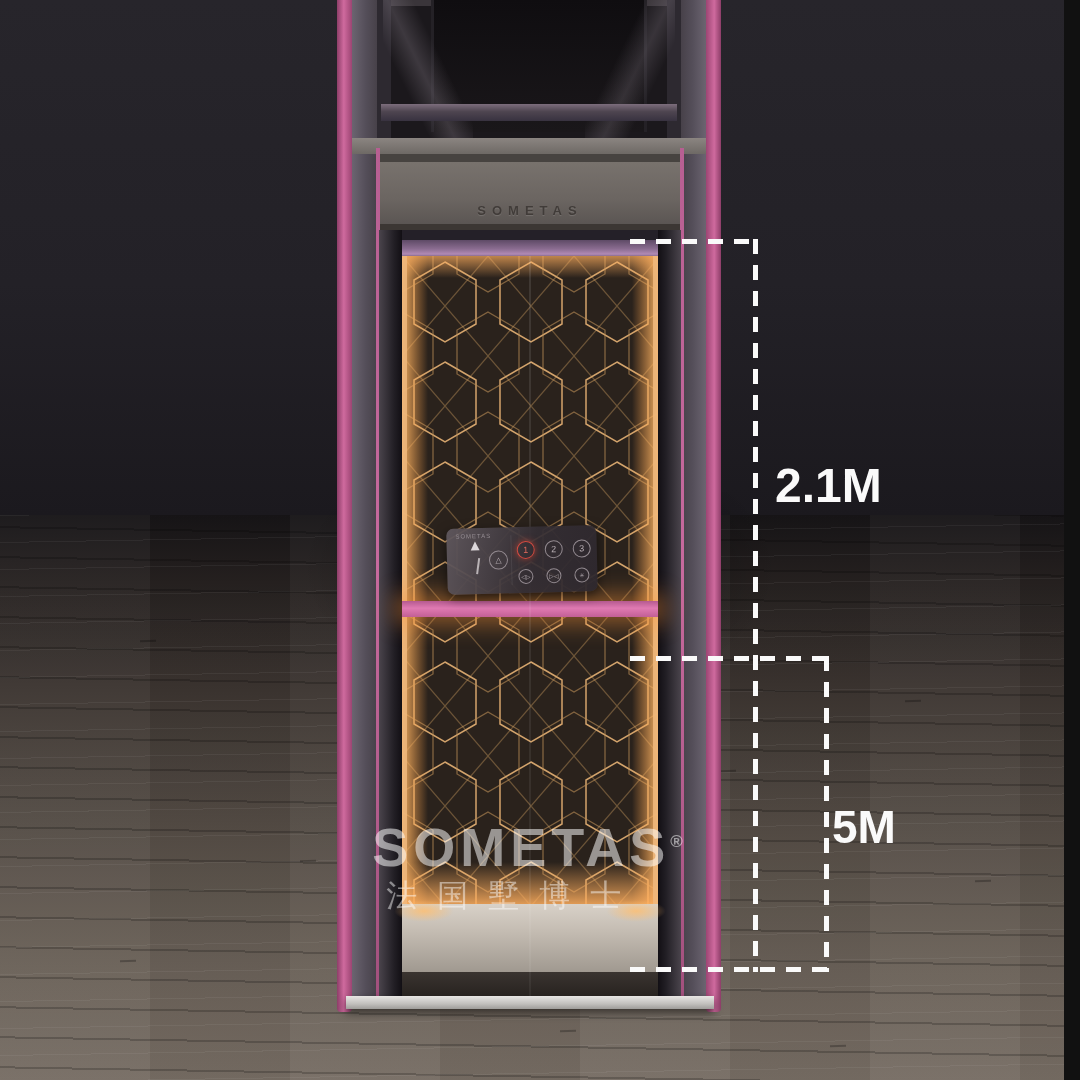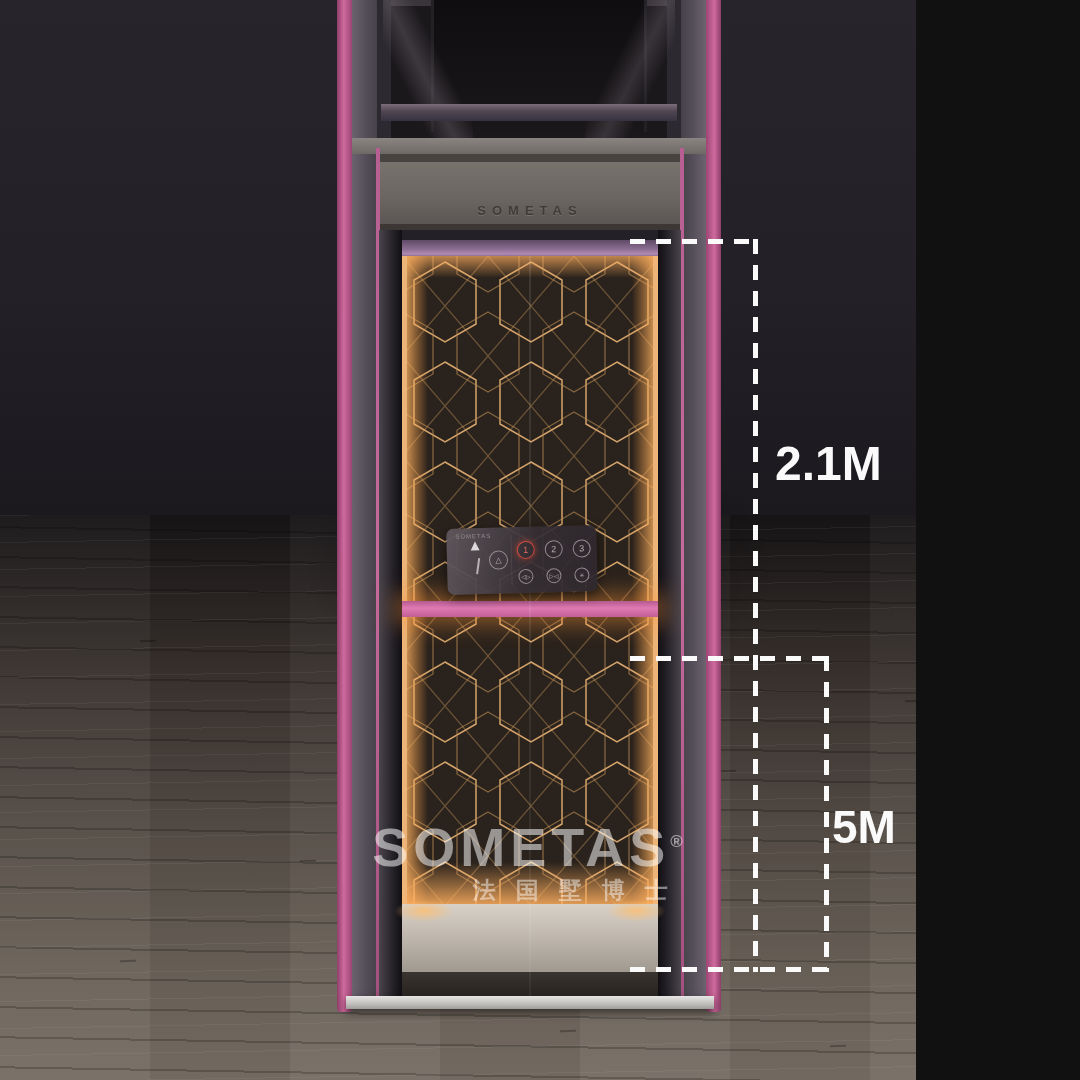--- a/index.html
+++ b/index.html
@@ -1,16 +1,16 @@
 <!DOCTYPE html>
 <html><head>
 <meta charset="utf-8">
 <style>
   html,body{margin:0;padding:0;background:#111;}
-  .stage{position:relative;width:916px;height:1080px;overflow:hidden;
+  .stage{position:relative;width:1064px;height:1080px;overflow:hidden;
          font-family:"Liberation Sans","DejaVu Sans",sans-serif;background:#0369a1;}
   .abs{position:absolute;}
 
   
   .wall{left:0;top:0;width:1080px;height:515px;
         background:linear-gradient(180deg,#27252b 0%,#232127 55%,#1b191e 100%);}
   .floor{left:0;top:515px;width:1080px;height:565px;
         background:
           repeating-linear-gradient(179deg, rgba(255,255,255,0.05) 0 1px, rgba(0,0,0,0) 1px 27px),
           repeating-linear-gradient(181deg, rgba(0,0,0,0.20) 0 2px, rgba(0,0,0,0) 2px 30px),
@@ -92,35 +92,35 @@
   .pbtn{position:absolute;border-radius:50%;display:flex;align-items:center;justify-content:center;
         border:1.6px solid #938a90;color:#b9b0b6;box-sizing:border-box;}
   .pbtn.big{width:18px;height:18px;font-size:9px;top:14px;}
   .pbtn.small{width:15px;height:15px;font-size:6px;top:42px;}
   .pbtn.alarm{left:42px;top:23px;width:19px;height:19px;font-size:8px;}
   .b1{left:70px;border-color:#d24a40;color:#e06a5c;box-shadow:0 0 7px rgba(220,70,50,0.65);}
   .b2{left:98px;} .b3{left:126px;}
   .bo{left:71px;} .bc{left:99px;} .bx{left:127px;}
 
   
-  .watermark{left:530px;top:816px;transform:translateX(-50%);z-index:8;text-align:right;white-space:nowrap;}
+  .watermark{left:530px;top:816px;transform:translateX(-50%);z-index:8;text-align:left;white-space:nowrap;}
   .wm-brand{font-size:54px;font-weight:700;letter-spacing:5px;color:rgba(255,255,255,0.52);line-height:52px;}
   .wm-reg{font-size:17px;font-weight:700;vertical-align:super;color:rgba(255,255,255,0.52);}
-  .wm-tagline{font-size:23px;font-weight:700;letter-spacing:20px;color:rgba(255,255,255,0.47);margin-top:2px;padding-left:14px;}
+  .wm-tagline{font-size:31px;font-weight:400;letter-spacing:20px;color:rgba(255,255,255,0.47);margin-top:2px;padding-left:14px;}
 
   
   .sill{left:346px;top:996px;width:368px;height:13px;
         background:linear-gradient(180deg,#e8e6e4 0%,#c2c0bd 60%,#9f9d9a 100%);
         box-shadow:0 4px 9px rgba(0,0,0,0.5);}
 
   
   .dash-h{height:5px;z-index:30;background:repeating-linear-gradient(90deg,#fafafa 0,#fafafa 15px,rgba(0,0,0,0) 15px,rgba(0,0,0,0) 26px);}
   .dash-v{width:5px;z-index:30;background:repeating-linear-gradient(180deg,#fafafa 0,#fafafa 15px,rgba(0,0,0,0) 15px,rgba(0,0,0,0) 26px);}
   .dim-label{z-index:31;color:#fafafa;font-weight:700;}
-  .lbl-21{left:775px;top:436px;font-size:48px;}
+  .lbl-21{left:775px;top:458px;font-size:48px;}
   .lbl-1{left:832px;top:800px;font-size:46px;}
 </style>
 </head>
 <body>
 
 <div class="stage">
 
   <div class="abs wall"></div>
   <div class="abs floor"></div>
   <div class="abs seam" style="left:140px;top:640px;"></div>

